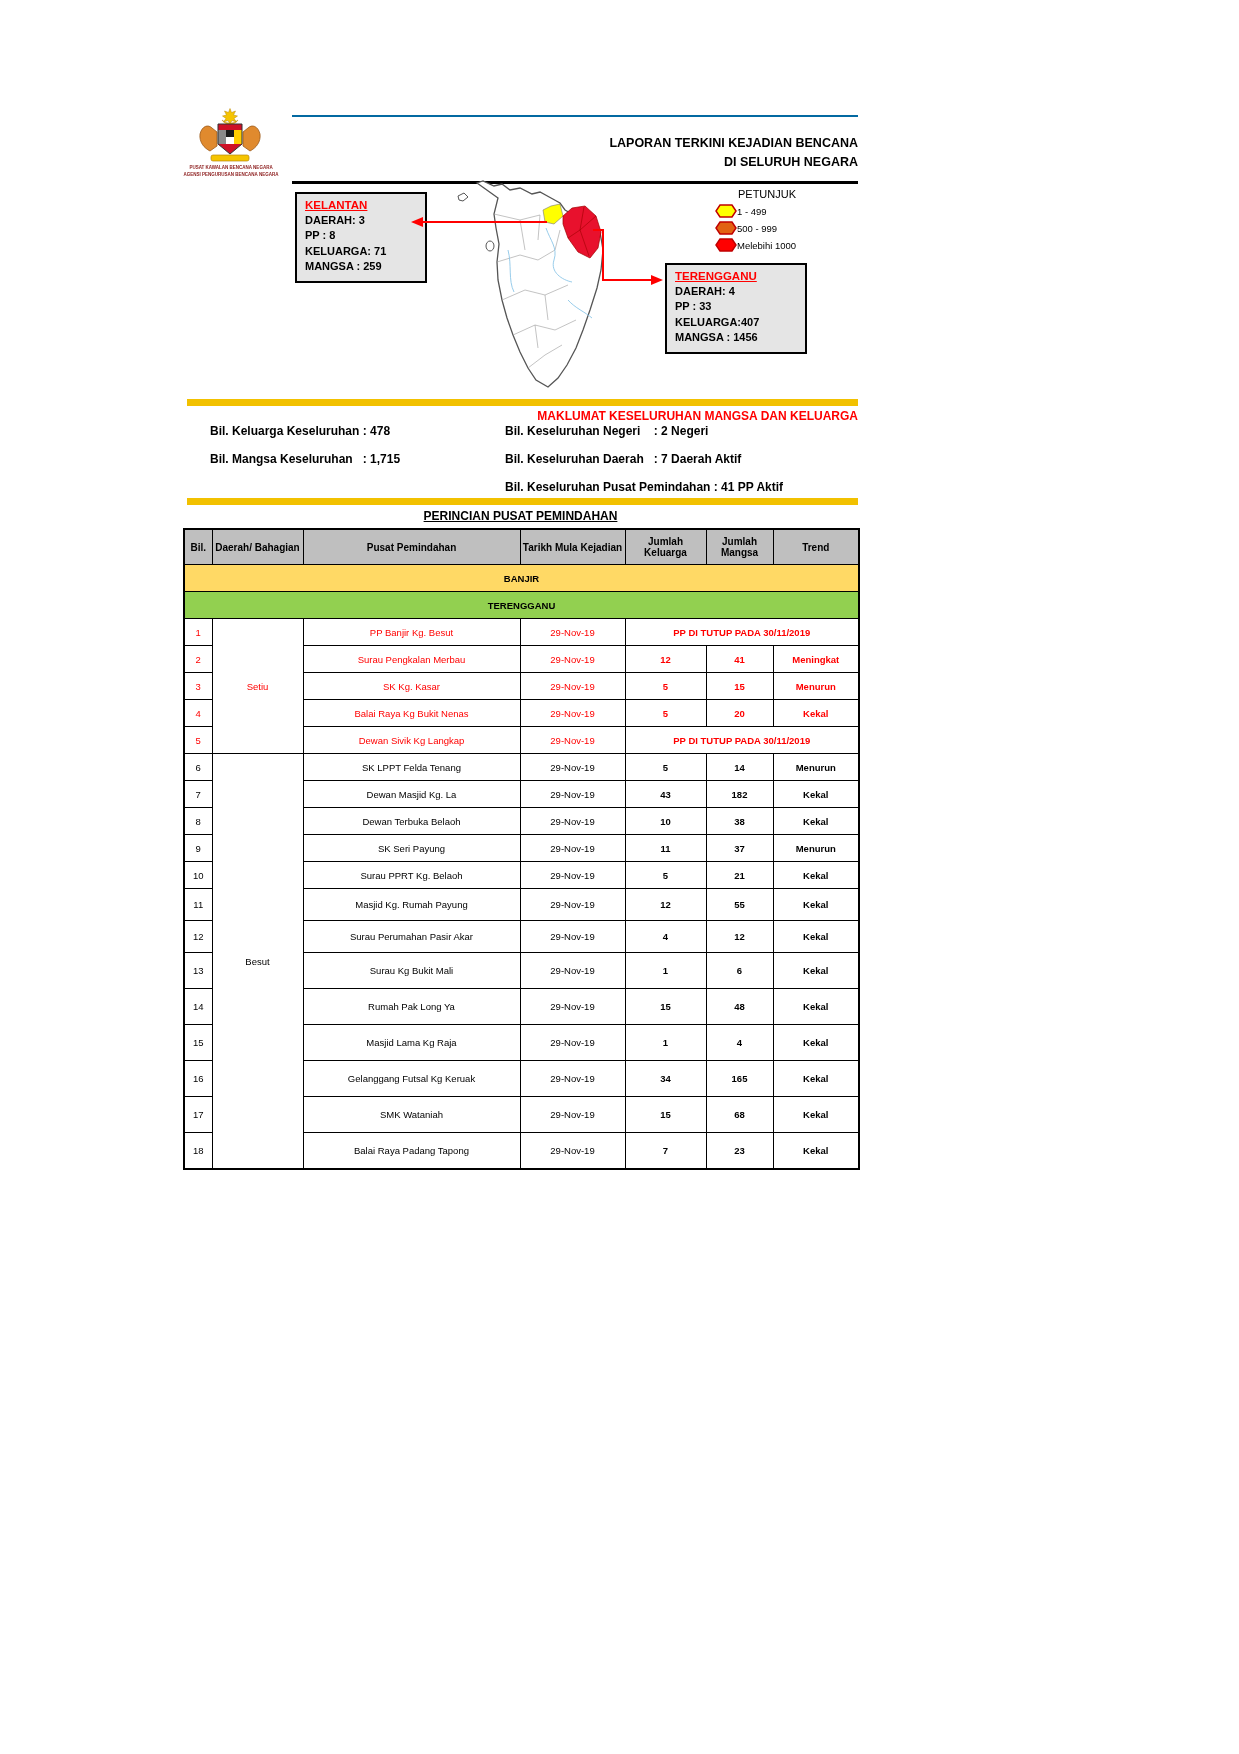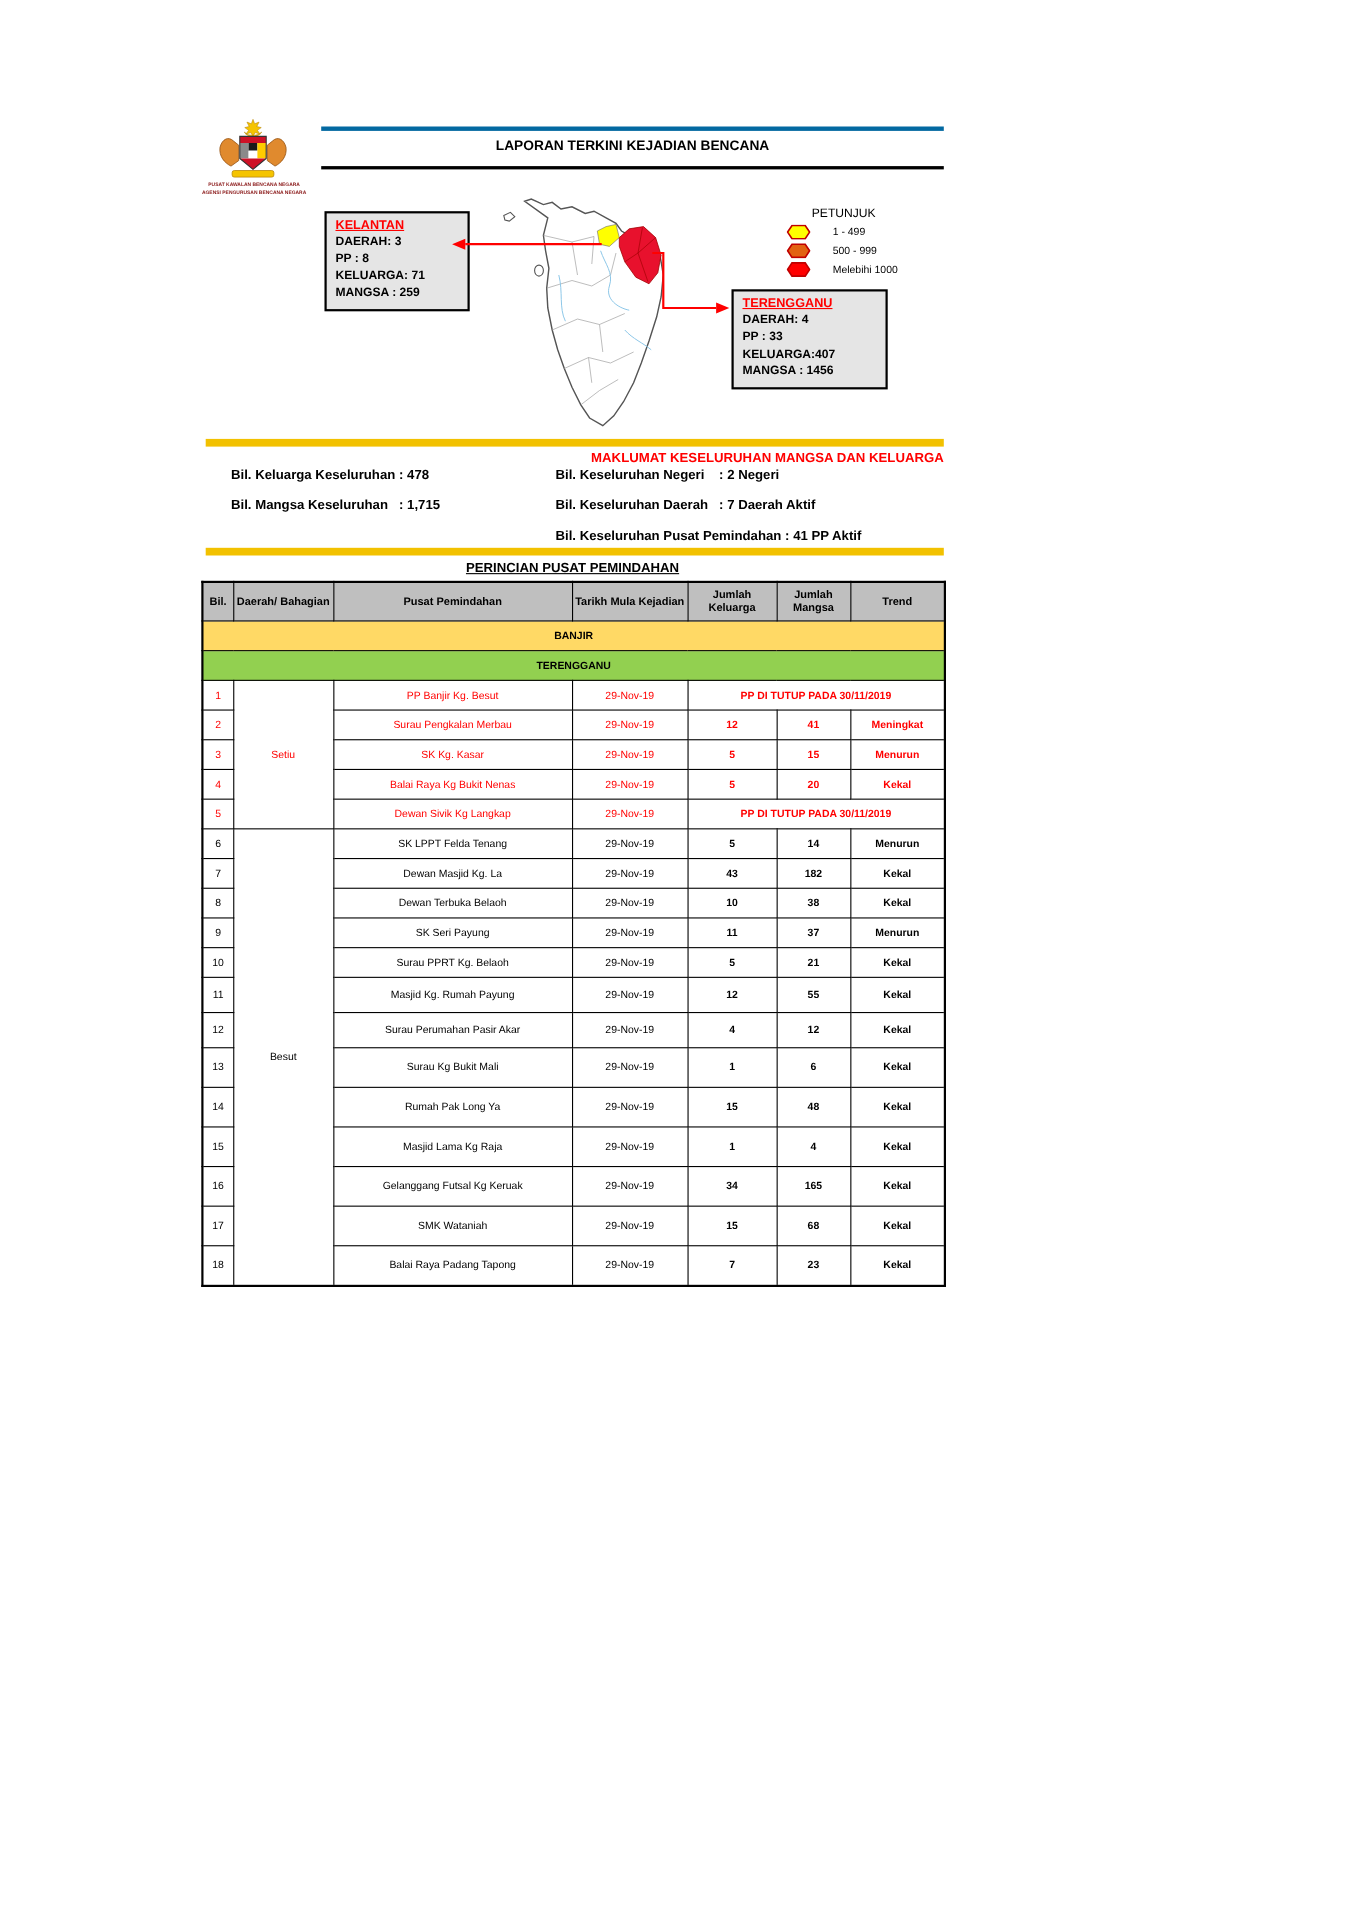--- a/index.html
+++ b/index.html
@@ -9,41 +9,41 @@
     font-family:"Liberation Sans", sans-serif; color:#000;
   }
   
   .logo { position:absolute; left:198px; top:108px; width:64px; height:54px; }
   .logo-caption {
     position:absolute; left:176px; top:165px; width:110px;
     font-size:4.5px; font-weight:bold; color:#8b1a1a; text-align:center; line-height:1.5;
   }
   .title-block {
     position:absolute; left:292px; top:115px; width:566px;
-    border-top:4px solid #0369a1; border-bottom:3px solid #000;
-    padding:4px 0 9px 0; text-align:center;
+    border-top:2px solid #0369a1; border-bottom:3px solid #000;
+    padding:17px 0 9px 0; text-align:right;
   }
   .title-block div { font-size:12.5px; font-weight:bold; line-height:1.5; }
   
   .map-section { position:absolute; left:185px; top:180px; width:675px; height:228px; }
   .info-box {
     position:absolute; border:2px solid #000; background:#e5e5e5; padding:5px 8px 6px 8px;
   }
   .info-box .box-title {
     color:var(--accent-red); font-weight:bold; font-size:11.5px;
     text-decoration:underline; margin-bottom:2px;
   }
   .info-box .box-line { font-weight:bold; font-size:11px; line-height:1.4; white-space:pre; }
   .box-kelantan { left:110px; top:12px; width:112px; }
   .box-terengganu { left:480px; top:83px; width:122px; }
   .map-svg { position:absolute; left:265px; top:0px; }
   .arrows-svg { position:absolute; left:0; top:0; pointer-events:none; }
   .legend { position:absolute; left:512px; top:8px; width:140px; }
   .legend-title { font-weight:normal; font-size:11px; text-align:center; margin-bottom:4px; }
-  .legend-item { display:flex; align-items:center; gap:20px; margin:3px 0 3px 18px; }
+  .legend-item { display:flex; align-items:center; gap:0; margin:3px 0 3px 18px; }
   .legend-item .lbl { font-size:9.5px; }
   
   .gold-bar { position:absolute; left:187px; width:671px; height:7px; background:var(--gold); }
   .bar1 { top:399px; } .bar2 { top:498px; }
   .summary-title {
     position:absolute; left:187px; top:409px; width:671px; text-align:right;
     color:var(--accent-red); font-weight:bold; font-size:12px;
   }
   .summary-line { position:absolute; font-weight:bold; font-size:12px; white-space:pre; }
   .sl-l0 { left:210px; top:424px; } .sl-l1 { left:210px; top:452px; }
@@ -94,20 +94,21 @@
       <rect x="13" y="47" width="38" height="6" rx="2" fill="#F5C400" stroke="#B8860B" stroke-width="0.7"></rect>
     </svg>
   </div>
   <div class="logo-caption">
     <div>PUSAT KAWALAN BENCANA NEGARA</div>
     <div>AGENSI PENGURUSAN BENCANA NEGARA</div>
   </div>
 
   <div class="title-block">
     <div>LAPORAN TERKINI KEJADIAN BENCANA</div>
+    <div>DI SELURUH NEGARA</div>
   </div>
 
   <div class="map-section">
 
     <div class="info-box box-kelantan">
       <div class="box-title">KELANTAN</div>
       <div>
           <div class="box-line">DAERAH: 3</div>
           <div class="box-line">PP : 8</div>
           <div class="box-line">KELUARGA: 71</div>

